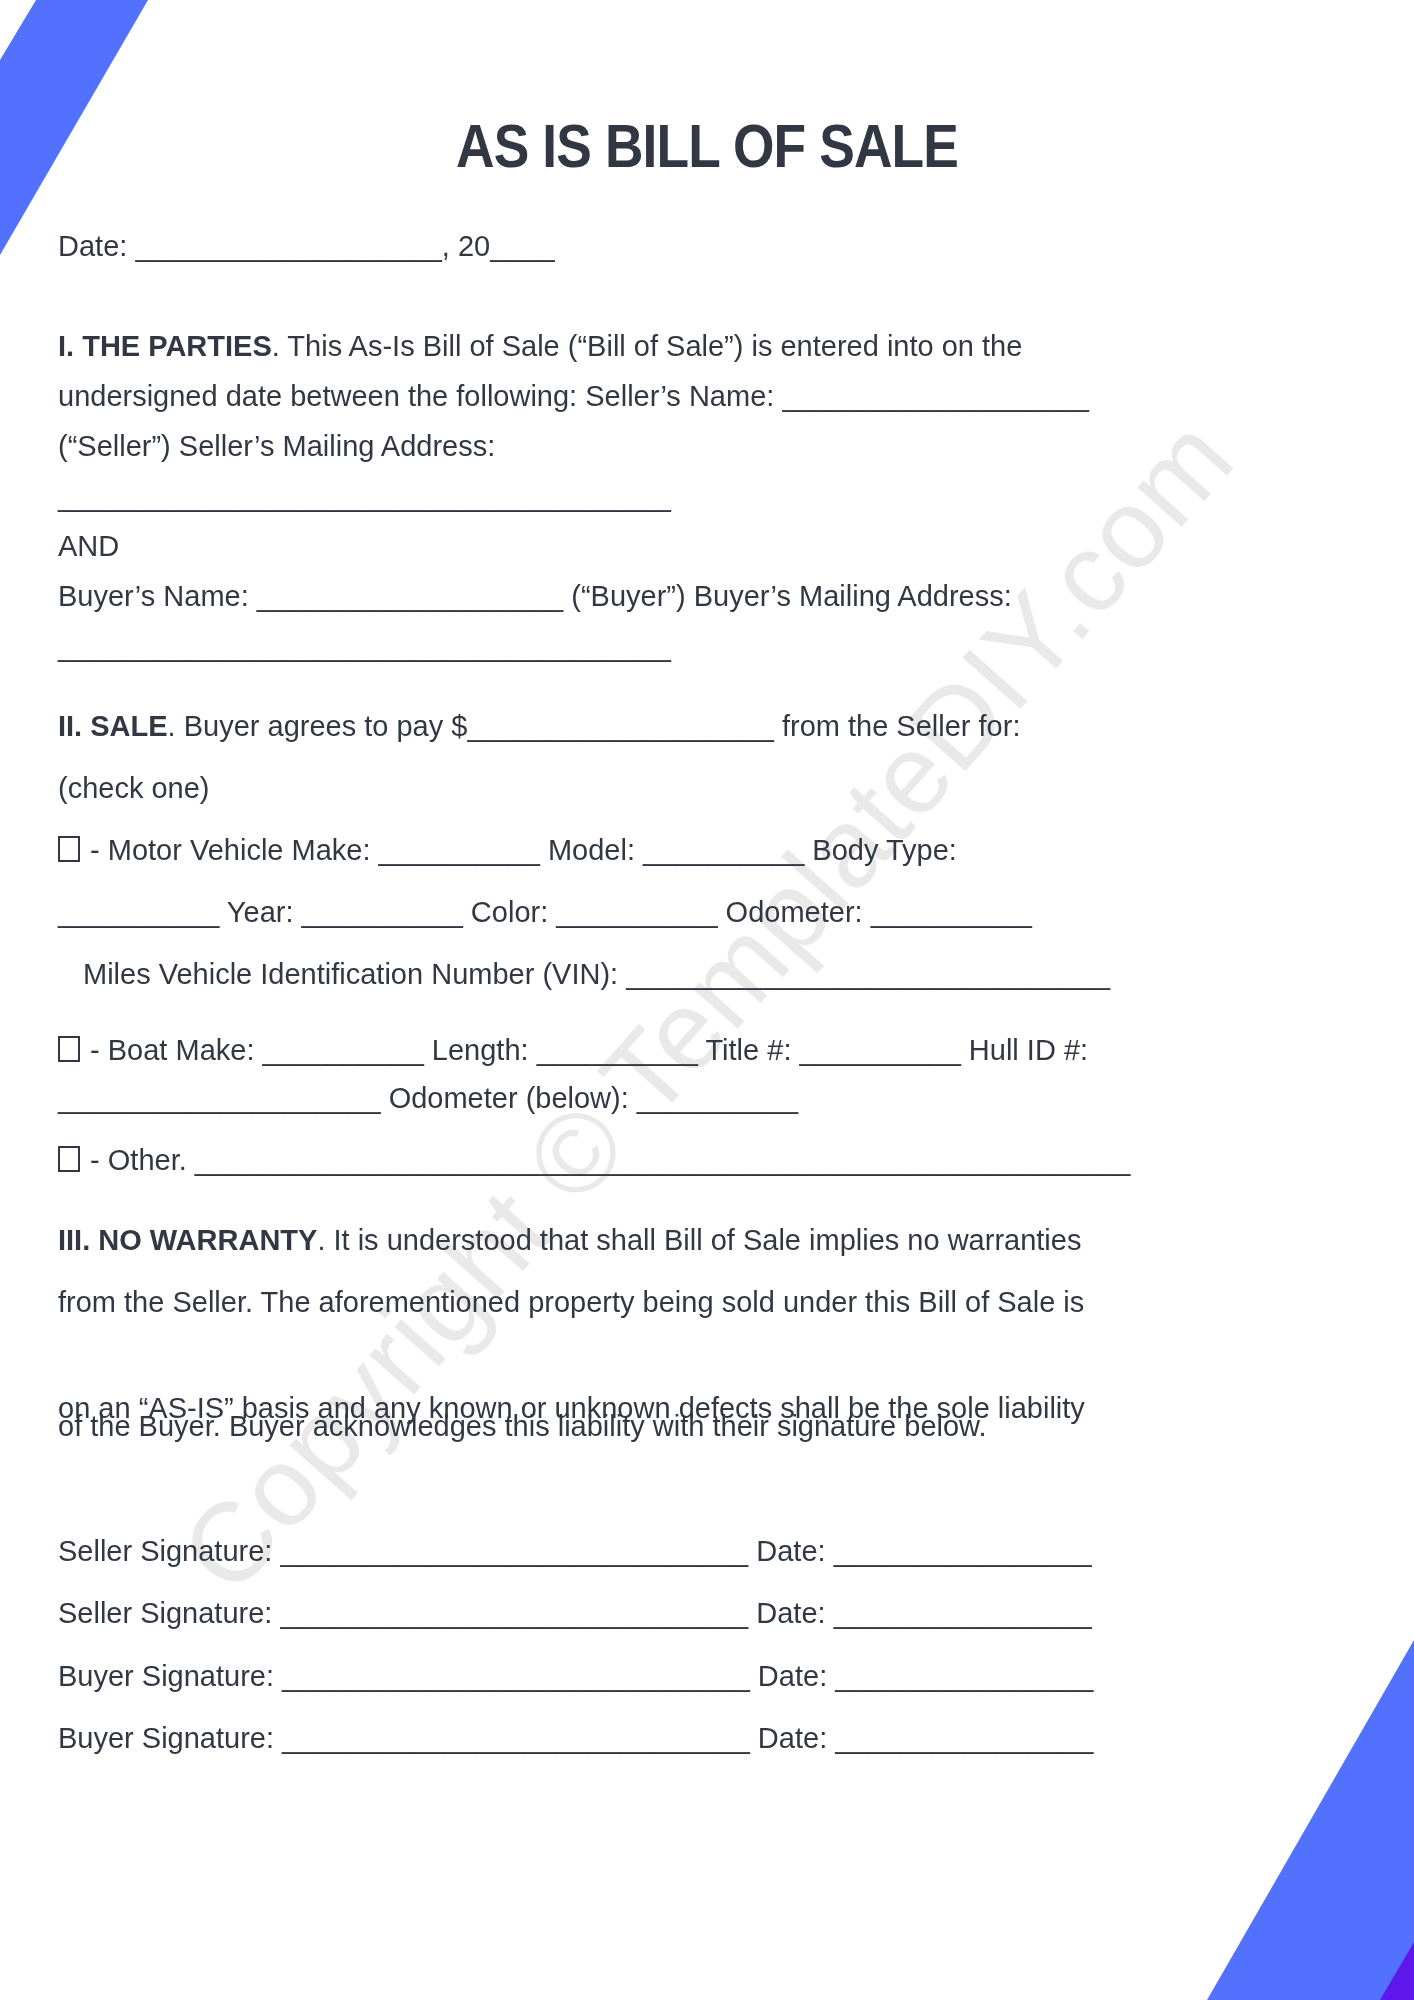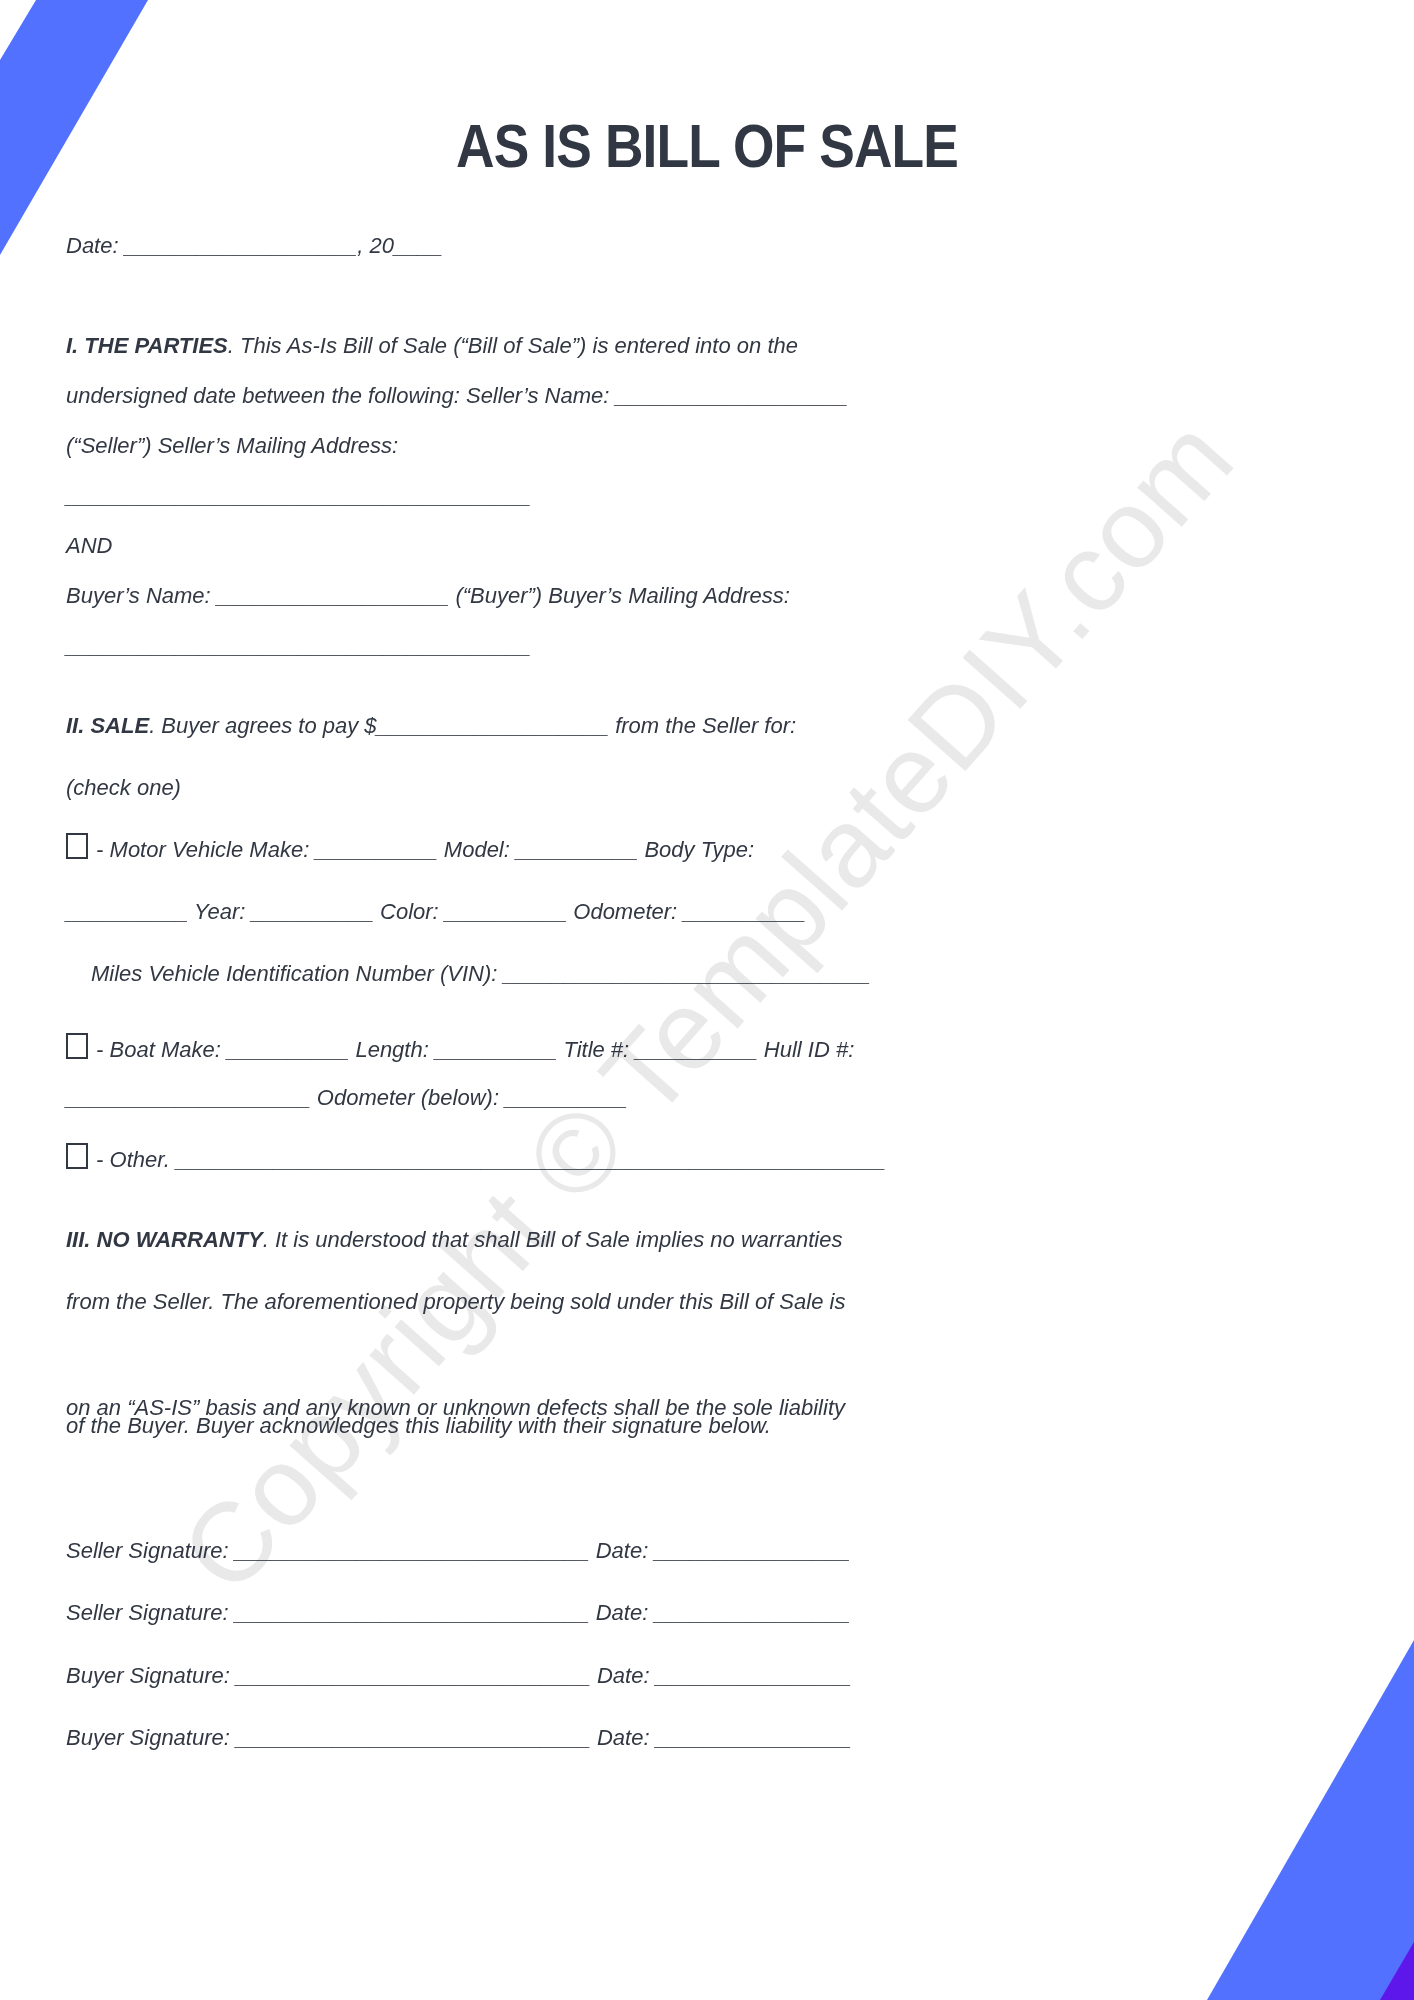--- a/index.html
+++ b/index.html
@@ -28,25 +28,24 @@
     font-family: "Liberation Sans", sans-serif;
     font-weight: bold;
     font-size: 62px;
     letter-spacing: -1px;
     transform: scaleX(0.86);
     transform-origin: 707px 0;
     color: #323843;
     z-index: 2;
   }
   .line {
-    position: absolute; left: 66px;
-    font-size: 22px; line-height: 40px;
+    position: absolute; left: 58px;
+    font-size: 29px; line-height: 40px;
     white-space: pre;
     z-index: 2;
-    font-style: italic;
   }
   .b { font-weight: bold; }
   .box {
     display: inline-block; width: 22px; height: 26px;
     border: 2px solid #323843; box-sizing: border-box;
     vertical-align: -2px; margin-right: 2px;
   }
 </style>
 </head>
 <body>

